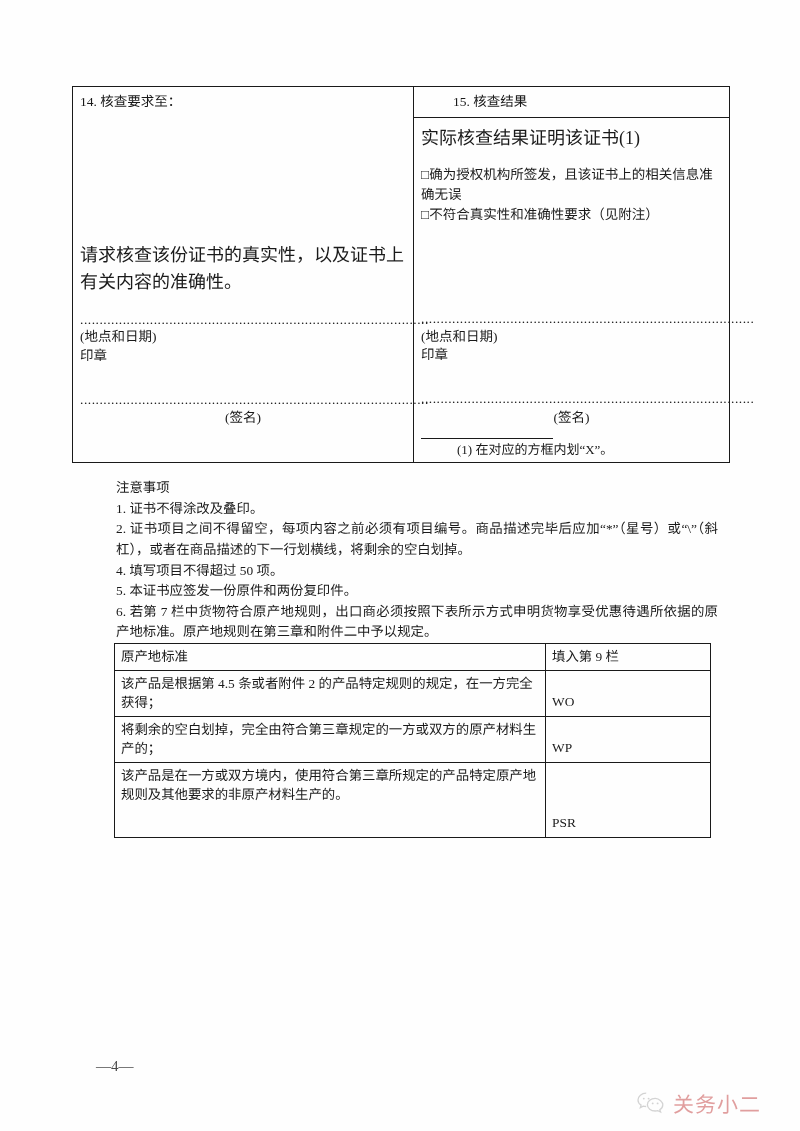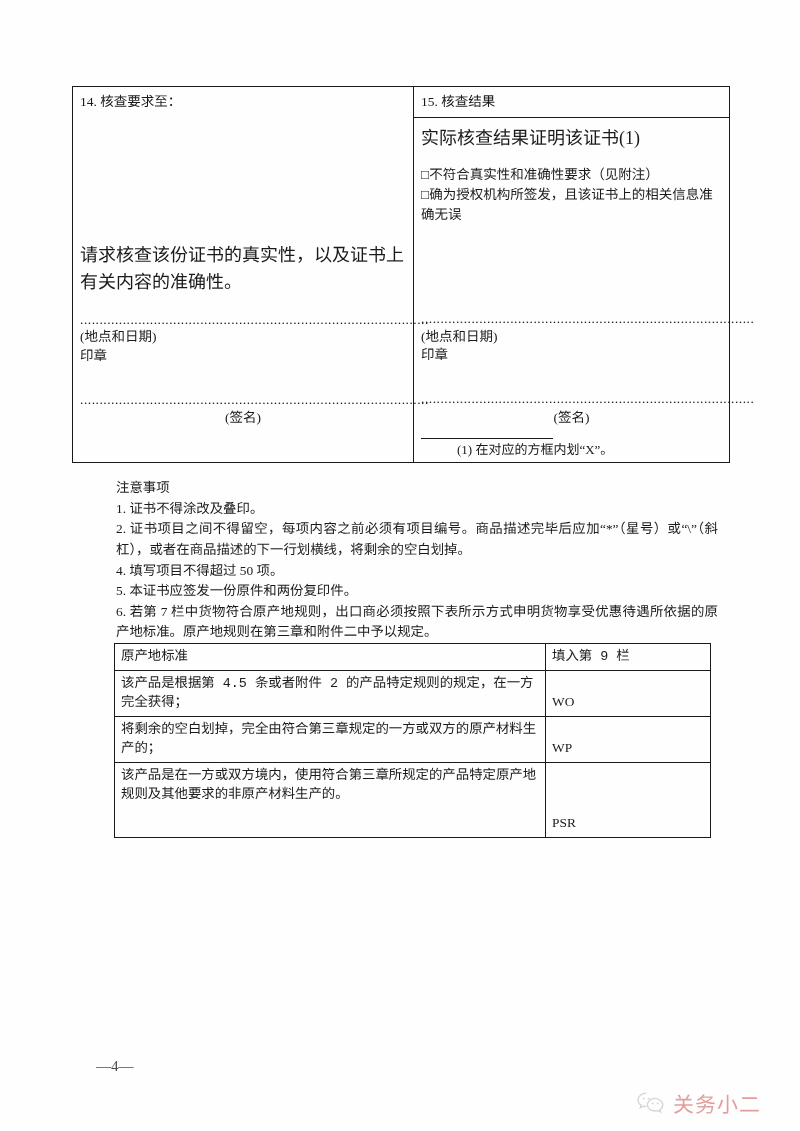--- a/index.html
+++ b/index.html
@@ -132,21 +132,20 @@
     table-layout: fixed;
     font-size: 13.4px;
   }
   .origin-table td, .origin-table th {
     border: 1.3px solid #1a1a1a;
     padding: 3px 6px;
     vertical-align: top;
     text-align: left;
     font-weight: normal;
     line-height: 1.46;
-    font-family: Liberation Mono, monospace;
   }
   .origin-table .c-desc { width: 418px; }
   .origin-table .c-code { width: 152px; }
   .origin-table .code-val {
     vertical-align: bottom;
     padding-bottom: 4px;
     font-family: "Liberation Serif", serif;
   }
   .row-h-wo td { height: 34px; }
   .row-h-wp td { height: 33px; }
@@ -214,33 +213,33 @@
 
       <div class="cell-pad" style="padding-top:0;">
         <div class="dots">..........................................................................................</div>
         <div class="sign-caption">(签名)</div>
       </div>
 
       <div style="height:34px;"></div>
     </div>
 
     <div class="col col-right">
-      <div class="cell-pad" style="padding-bottom:5px;">
+      <div class="cell-pad" style="padding-bottom:5px;margin-left:32px;">
         <div class="field-title">15. 核查结果</div>
       </div>
 
       <div class="hrule"></div>
 
       <div class="cell-pad" style="padding-top:7px;">
         <div class="body-text">实际核查结果证明该证书(1)</div>
 
         <div style="height:13px;"></div>
 
+        <div class="checkline">□确为授权机构所签发，且该证书上的相关信息准确无误</div>
         <div class="checkline">□不符合真实性和准确性要求（见附注）</div>
-        <div class="checkline">□确为授权机构所签发，且该证书上的相关信息准确无误</div>
       </div>
 
       <div class="spacer-flex"></div>
 
       <div class="cell-pad" style="padding-top:0;">
         <div class="dots">......................................................................................</div>
         <div class="caption-line">(地点和日期)</div>
         <div class="caption-line">印章</div>
       </div>
 

